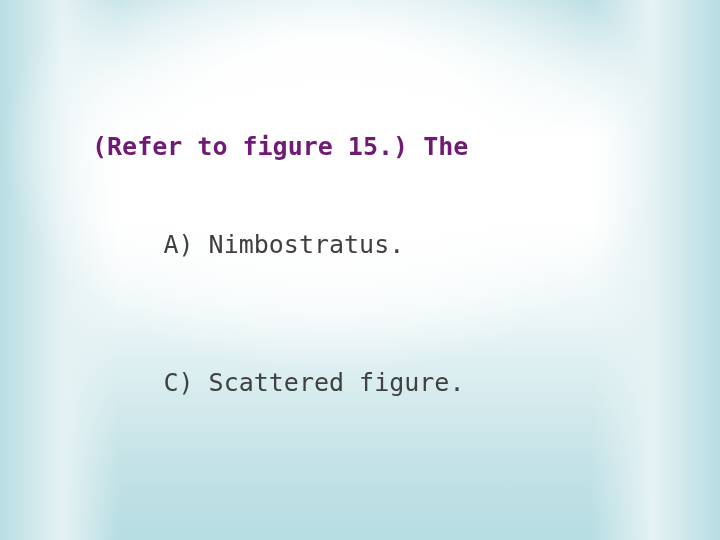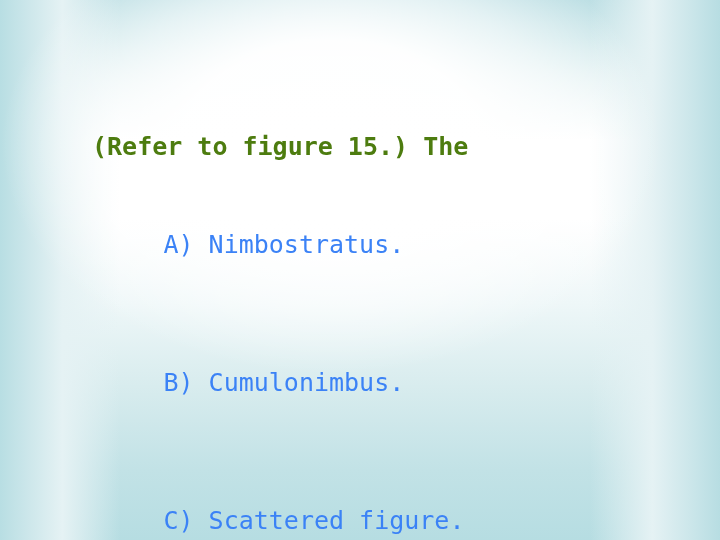--- a/index.html
+++ b/index.html
@@ -68,41 +68,41 @@
   }
 
   .question {
     position: absolute;
     left: 92px;
     top: 52px;
     width: 540px;
     font-weight: bold;
     font-size: 25px;
     line-height: 38px;
-    color: #4d7c0f;
+    color: #701a75;
     letter-spacing: 0px;
     white-space: pre;
   }
   .question .qline {
     display: block;
     white-space: pre;
   }
 
   .options {
     position: absolute;
     left: 43px;
     top: 176px;
     width: 640px;
   }
   .option-row {
     display: block;
     font-weight: normal;
     font-size: 25px;
     line-height: 46px;
-    color: #3b82f6;
+    color: #404040;
     white-space: pre;
   }
   .option-row .opt-label {
     white-space: pre;
   }
   .option-row .opt-text {
     white-space: pre;
   }
 </style>
 </head>
@@ -122,23 +122,20 @@
     <div class="question">
       <span class="qline">(Refer to figure 15.) The</span>
     </div>
 
     <div class="options">
 
       <div class="option-row">
         <span class="opt-label">A) </span><span class="opt-text">Nimbostratus.</span>
       </div>
 
-      <div class="option-row">
-        <span class="opt-label">B) </span><span class="opt-text">Cumulonimbus.</span>
-      </div>
 
       <div class="option-row">
         <span class="opt-label">C) </span><span class="opt-text">Scattered figure.</span>
       </div>
 
     </div>
 
   </div>
 
 </div>

